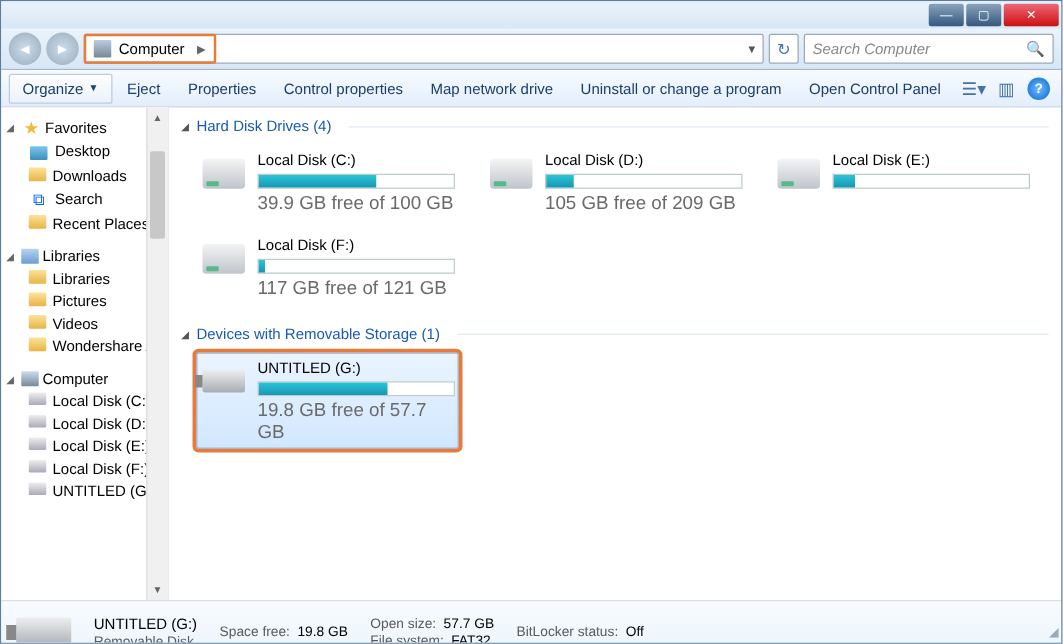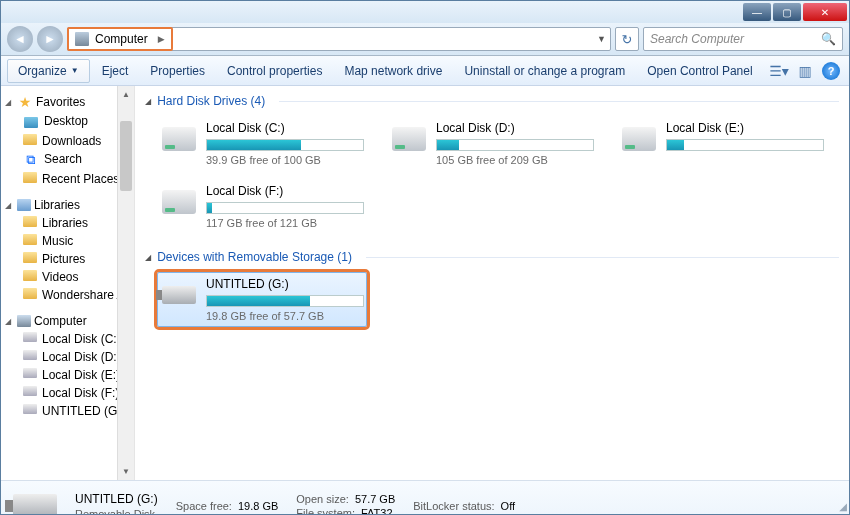--- a/index.html
+++ b/index.html
@@ -51,21 +51,21 @@
   .drive.hl{outline:3px solid #e87a3a;outline-offset:0;}
   .dico{width:38px;height:36px;display:flex;align-items:center;justify-content:center;}
   .hdd{width:34px;height:24px;background:linear-gradient(#f4f4f4,#bfc5cc);border-radius:3px;position:relative;}
   .hdd::after{content:'';position:absolute;bottom:2px;left:3px;width:10px;height:4px;background:#5b8;border-radius:1px;}
   .usb{width:34px;height:18px;background:linear-gradient(#eee,#a8adb3);border-radius:2px;position:relative;}
   .usb::before{content:'';position:absolute;left:-6px;top:4px;width:6px;height:10px;background:#888;}
   .dinfo{flex:1;}
   .dname{margin-bottom:4px;}
   .bar{width:158px;height:12px;background:#fff;border:1px solid #bcc;margin-bottom:3px;position:relative;}
   .fill{height:100%;background:linear-gradient(#2bc5d6,#1896b5);}
-  .dfree{color:#6a6a6a;font-size:11px;}
+  .dfree{color:#6a6a6a;font-size:15px;}
   .details{height:50px;background:linear-gradient(#f7fbff,#eaf3fb);border-top:1px solid #d6e0ec;display:flex;align-items:center;padding:6px 12px;gap:18px;}
   .det-icon .usb{width:44px;height:24px;}
   .det-icon .usb::before{left:-8px;top:6px;width:8px;height:12px;}
   .det-col{display:flex;flex-direction:column;gap:2px;font-size:11px;}
   .det-row{display:flex;gap:6px;}
   .det-lbl{color:#5a5a5a;}
   .det-bar{width:110px;height:12px;background:#fff;border:1px solid #bcc;display:inline-block;position:relative;}
   .det-fill{height:100%;background:linear-gradient(#2bc5d6,#1896b5);}
   .resize{position:absolute;right:2px;bottom:2px;color:#9ab;font-size:10px;}
 </style>
@@ -148,24 +148,20 @@
           <span class="tri">◢</span>
           <span class="sbi lib-ico"></span>
           <span>Libraries</span>
         </div>
       <div class="sb-item">
           <span class="sbi fold-ico"></span>
           <span>Libraries</span>
         </div>
       <div class="sb-item">
           <span class="sbi fold-ico"></span>
-          <span>Music</span>
-        </div>
-      <div class="sb-item">
-          <span class="sbi fold-ico"></span>
           <span>Pictures</span>
         </div>
       <div class="sb-item">
           <span class="sbi fold-ico"></span>
           <span>Videos</span>
         </div>
       <div class="sb-item">
           <span class="sbi fold-ico"></span>
           <span>Wondershare A</span>
         </div>

